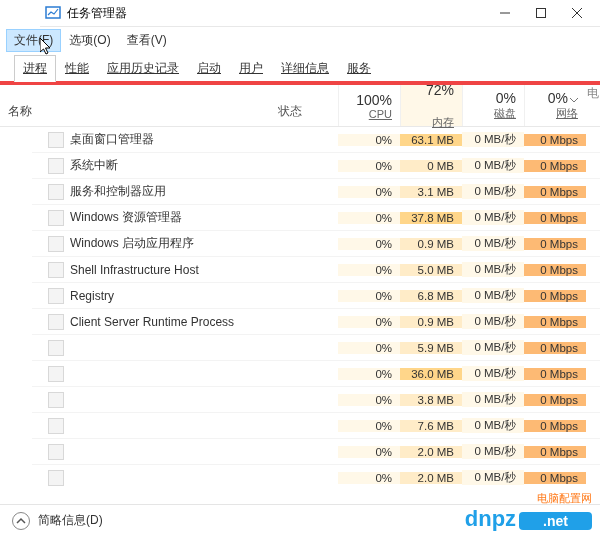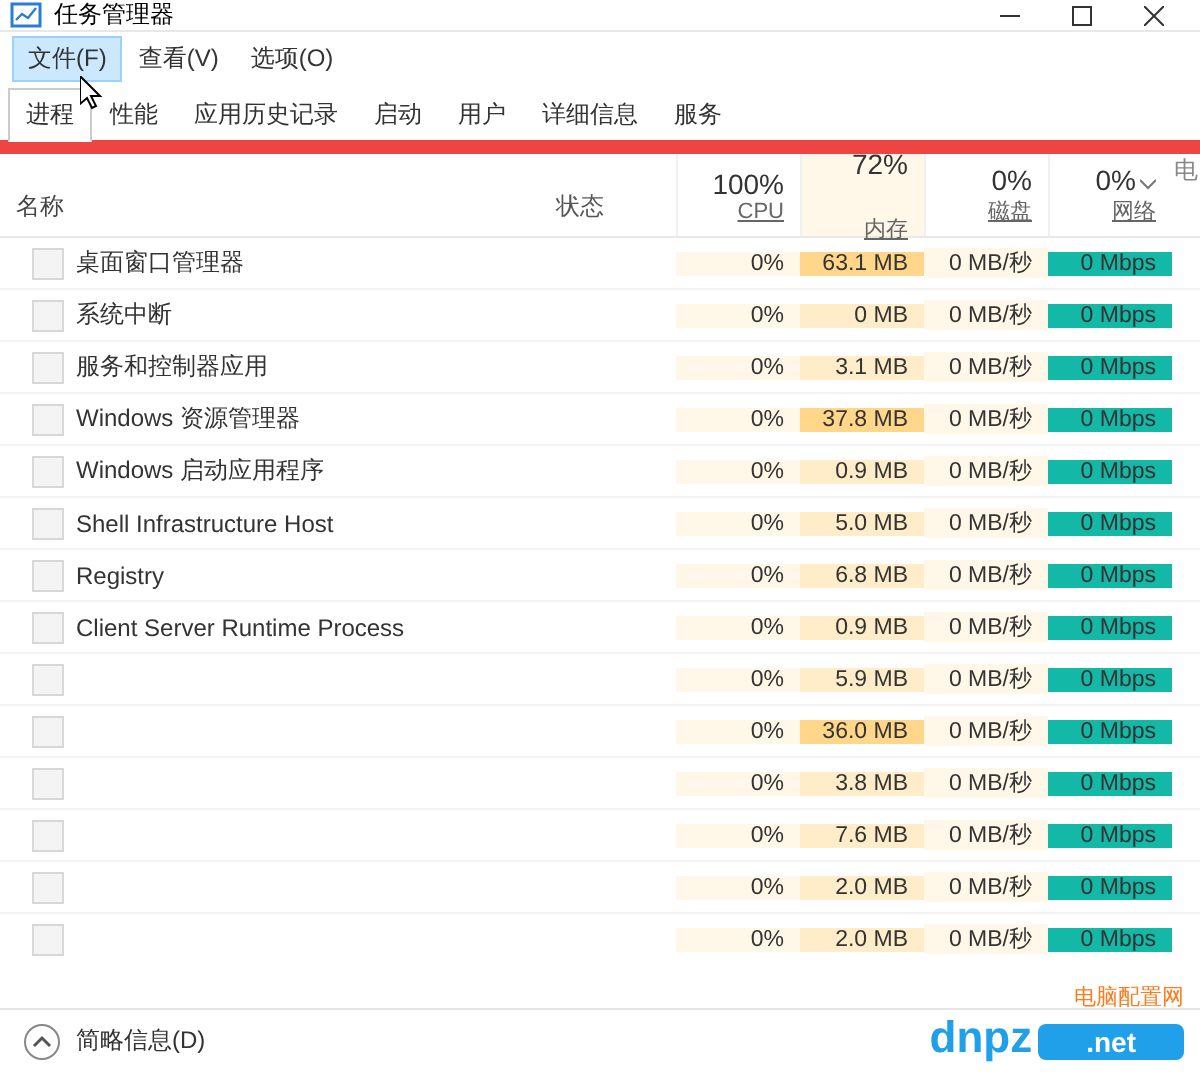--- a/index.html
+++ b/index.html
@@ -1,54 +1,54 @@
 <!DOCTYPE html>
 <html><head>
 <meta charset="utf-8">
 <style>
 * { box-sizing: border-box; margin: 0; padding: 0; }
 body { font-family: "Microsoft YaHei", "Segoe UI", sans-serif; font-size: 12px; color: #333; background: #fff; width: 600px; height: 536px; overflow: hidden; position: relative; }
 
-.titlebar { height: 16px; display: flex; align-items: center; padding: 0 5px; border-bottom: 1px solid #e8e8e8; }
+.titlebar { height: 27px; display: flex; align-items: center; padding: 0 5px; border-bottom: 1px solid #e8e8e8; margin-left: 40px; }
 .app-icon { width: 16px; height: 16px; margin-right: 6px; }
 .title { flex: 1; font-size: 12px; color: #000; }
 .win-controls { display: flex; }
 .win-btn { width: 36px; height: 26px; display: flex; align-items: center; justify-content: center; cursor: pointer; }
 .win-btn svg { stroke: #333; }
 
 .menubar { display: flex; padding: 2px 6px; font-size: 12px; }
 .menu-item { padding: 3px 8px; cursor: pointer; position: relative; }
 .menu-item.active { background: #cce8ff; border: 1px solid #99d1ff; padding: 2px 7px; }
 
 .cursor { position: absolute; width: 16px; height: 20px; left: 40px; top: 38px; z-index: 100; pointer-events: none; }
 
-.tabbar { display: flex; border-bottom: 7px solid #ef4444; padding: 0 4px; }
+.tabbar { display: flex; border-bottom: 4px solid #ef4444; padding: 0 14px; text-decoration: underline; }
 .tab { padding: 4px 8px; cursor: pointer; border: 1px solid transparent; position: relative; top: 1px; }
 .tab.active { border: 1px solid #ccc; border-bottom: 1px solid #fff; background: #fff; }
 
 .header-row { display: flex; height: 42px; border-bottom: 1px solid #e8e8e8; align-items: stretch; }
 .col-name { flex: 1; display: flex; align-items: flex-end; padding: 0 0 6px 8px; color: #444; }
 .col-status { width: 60px; display: flex; align-items: flex-end; padding-bottom: 6px; color: #555; }
 .col-h { width: 62px; text-align: right; padding: 4px 8px 4px 0; display: flex; flex-direction: column; justify-content: center; border-left: 1px solid #f0f0f0; }
 .col-h .pct { font-size: 14px; color: #333; }
 .col-h .lbl { font-size: 11px; color: #666; text-decoration: underline; }
 .col-h.sel { background: #fff8e8; gap: 17px; }
 .sort-arrow { width: 8px; margin-left: 2px; }
 
-.table-body { overflow-y: auto; height: 360px; }
+.table-body { overflow-y: auto; height: 360px; padding-left: 32px; }
 .row { display: flex; height: 26px; align-items: center; border-bottom: 1px solid #f3f3f3; }
 .row .pname { flex: 1; display: flex; align-items: center; padding-left: 6px; gap: 6px; }
 .row .pname .tri { width: 0; height: 0; border-left: 4px solid #888; border-top: 3px solid transparent; border-bottom: 3px solid transparent; visibility: hidden; }
 .row .picon { width: 16px; height: 16px; background: #f4f4f4; border: 1px solid #d8d8d8; }
 .row .cstatus { width: 60px; }
 .cell { width: 62px; text-align: right; padding-right: 8px; font-size: 11.5px; }
 .cell.cpu { background: #fff8e8; }
 .cell.mem { background: #ffecc8; }
 .cell.disk { background: #fff8e8; }
-.cell.net { background: #14b8a6; }
+.cell.net { background: #fdba74; }
 .cell.hot { background: #ffd68a; }
 .col-extra { width: 14px; text-align: center; color: #888; }
 
 .footer { position: absolute; bottom: 0; left: 0; right: 0; height: 32px; border-top: 1px solid #e5e5e5; display: flex; align-items: center; padding: 0 12px; }
 .circle-btn { width: 18px; height: 18px; border: 1px solid #888; border-radius: 50%; display: flex; align-items: center; justify-content: center; margin-right: 8px; cursor: pointer; }
 .circle-btn svg { stroke: #555; }
 
 .watermark { position: absolute; right: 8px; bottom: 4px; }
 .watermark .zh { color: #ff7a1a; font-size: 11px; text-align: right; }
 .watermark .dnpz { font-weight: bold; font-size: 22px; color: #20a0e8; display: flex; align-items: baseline; justify-content: flex-end; }
@@ -78,22 +78,22 @@
         <svg width="10" height="10">
           <line x1="0" y1="0" x2="10" y2="10" stroke-width="1"></line>
           <line x1="10" y1="0" x2="0" y2="10" stroke-width="1"></line>
         </svg>
       </div>
   </div>
 </div>
 
 <div class="menubar">
   <div class="menu-item active">文件(F)</div>
+  <div class="menu-item">选项(O)</div>
   <div class="menu-item">查看(V)</div>
-  <div class="menu-item">选项(O)</div>
 </div>
 
 <svg class="cursor" viewBox="0 0 16 20">
   <path d="M0 0 L0 14 L3.5 11 L6 16 L8 15 L5.5 10 L10 10 Z" fill="#fff" stroke="#000" stroke-width="1"></path>
 </svg>
 
 <div class="tabbar">
   <div class="tab active">进程</div>
   <div class="tab">性能</div>
   <div class="tab">应用历史记录</div>

